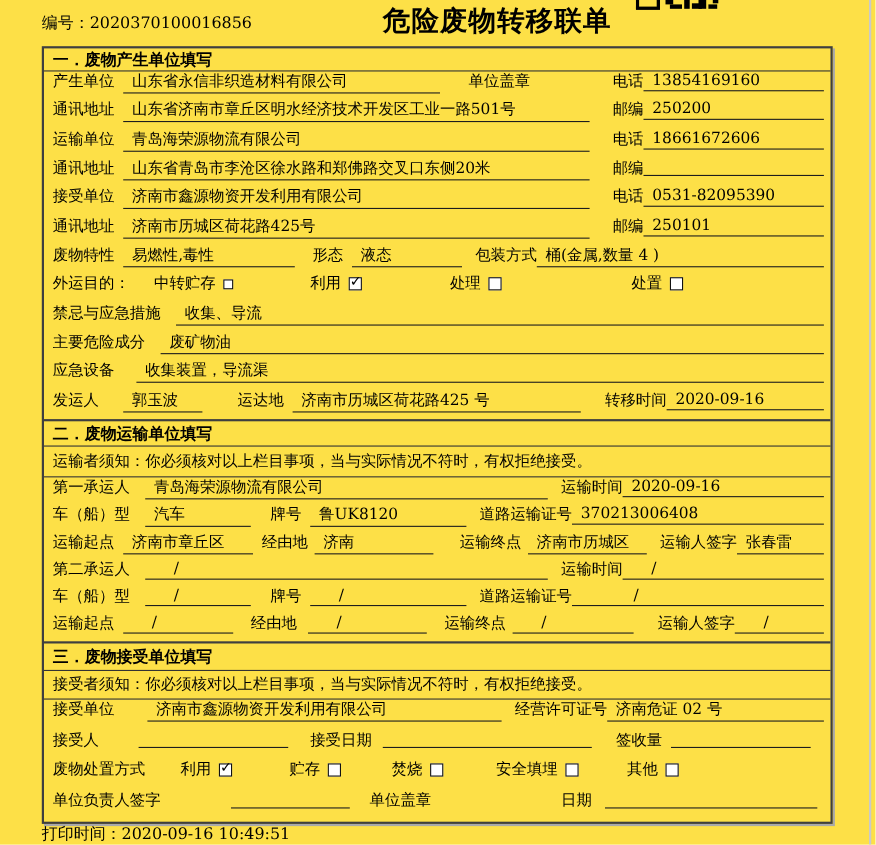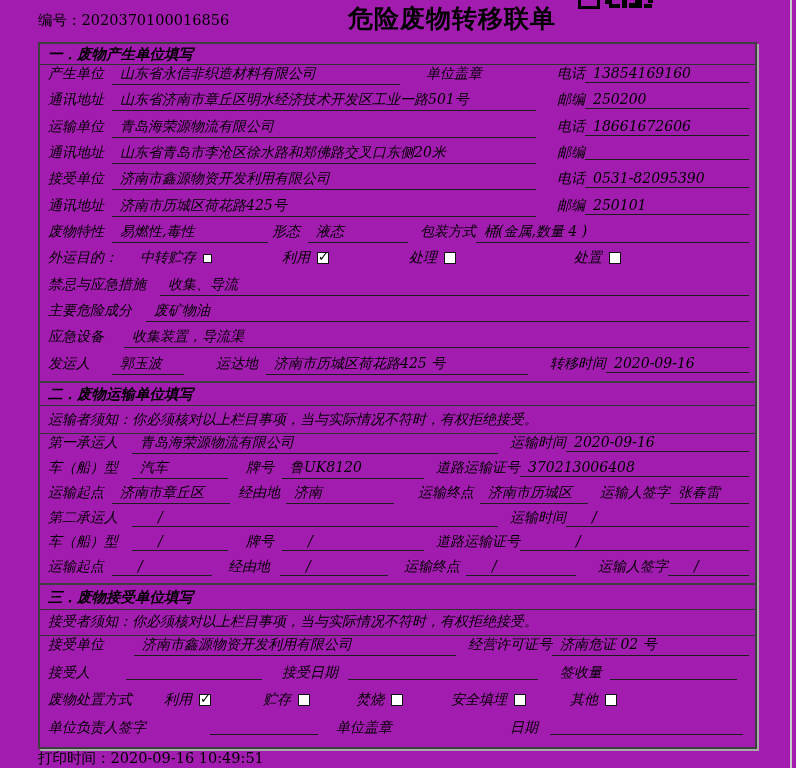--- a/index.html
+++ b/index.html
@@ -1,32 +1,32 @@
 <!DOCTYPE html>
 <html><head>
 <meta charset="utf-8">
 <style>
   * { margin:0; padding:0; box-sizing:border-box; }
   html,body { background:#fff; }
   .page {
-    position:relative; width:796px; height:768px; background:#a21caf;
+    position:relative; width:796px; height:768px; background:#fde047;
     font-family:"DejaVu Serif","Liberation Serif",serif;
     color:#000; overflow:hidden;
   }
   .page-edge { position:absolute; top:0; right:4px; width:2px; height:100%; background:#c9c9c9; }
   .qr { position:absolute; top:0; left:578px; }
   .serial { position:absolute; top:11px; left:38px; font-size:14.5px; white-space:nowrap; }
   .title { position:absolute; top:2px; left:0; width:100%; text-align:center; padding-left:108px;
            font-size:25px; font-weight:bold; letter-spacing:1px; }
   .print-time { position:absolute; top:749px; left:38px; font-size:14.5px; white-space:nowrap; }
 
   .form {
     position:absolute; top:42px; left:38px; width:719px; height:707px;
     border:2px solid #3f3f3f; box-shadow:2px 2px 0 #a9a9a9;
-    display:flex; flex-direction:column; font-size:14px;font-style:italic;
+    display:flex; flex-direction:column; font-size:14px;
   }
   .sec { display:flex; flex-direction:column; }
   .sec + .sec { border-top:2px solid #3f3f3f; }
   .sec-h { font-weight:bold; font-size:14.5px; padding:2px 0 1px 8px;
            border-bottom:1.5px solid #333; display:flex; align-items:center; }
   .notice { padding:0 0 0 8px; border-bottom:1.5px solid #333; display:flex; align-items:center; }
   .rows { display:flex; flex-direction:column; flex:1; }
   .row { flex:1; display:flex; align-items:flex-start; padding:0 6px 0 8px; white-space:nowrap; }
   .lbl { flex:none; }
   .ul { border-bottom:1px solid #1d1d1d; padding:0 6px 1px 8px; min-height:16px;
@@ -115,21 +115,21 @@
           <span class="ul" style="width:424px">济南市历城区荷花路425号</span>
           <span class="sp"></span>
           <span class="lbl">邮编</span>
           <span class="ul" style="width:164px">250101</span>
         </div>
 
 
         <div class="row">
           <span class="lbl" style="width:64px">废物特性</span>
           <span class="ul" style="width:156px">易燃性,毒性</span>
-          <span class="lbl" style="margin-left:4px">形态</span>
+          <span class="lbl" style="margin-left:16px">形态</span>
           <span class="ul" style="width:100px;margin-left:8px">液态</span>
           <span class="lbl" style="margin-left:12px">包装方式</span>
           <span class="ul fx">桶(金属,数量  4 )</span>
         </div>
 
         <div class="row">
           <span class="lbl" style="width:82px">外运目的：</span>
           <span class="grp" style="margin-left:10px">
             <span>中转贮存</span>
             <span class="cb small"></span>

